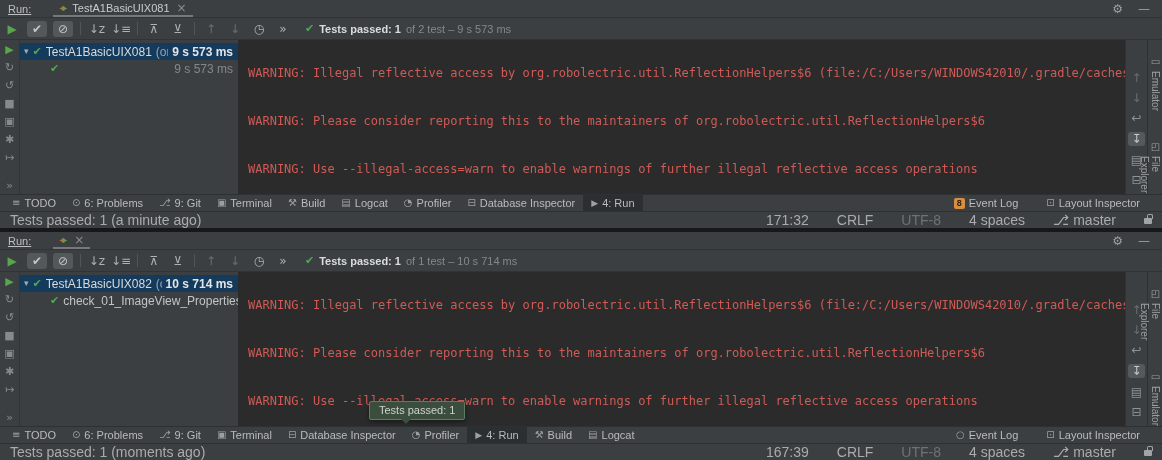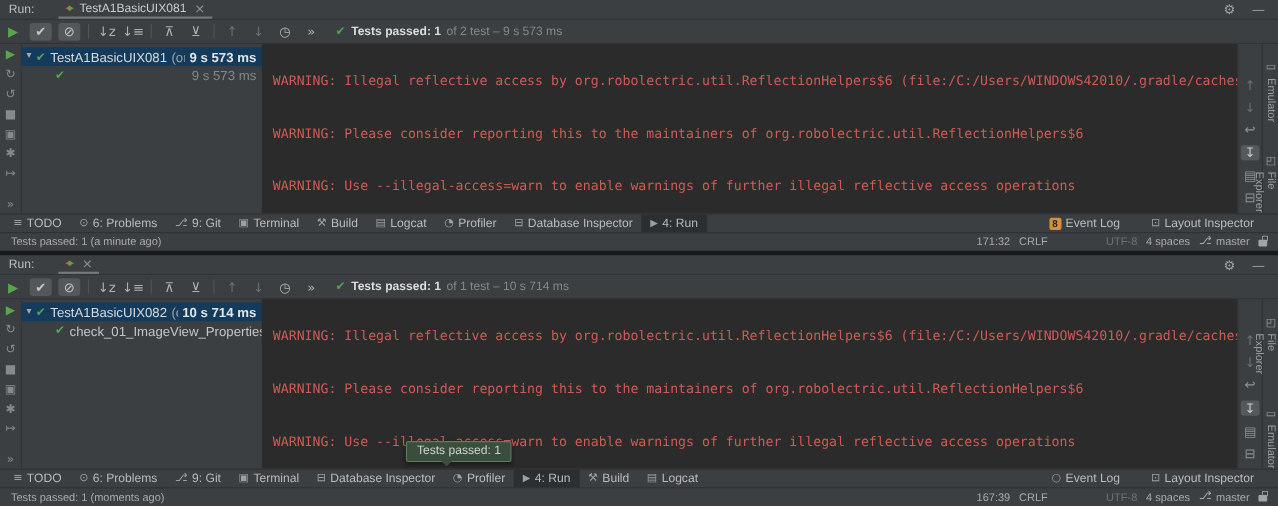--- a/index.html
+++ b/index.html
@@ -6,21 +6,21 @@
   body{
     width:1162px;height:460px;background:#161819;position:relative;
     font-family:"Liberation Sans",sans-serif;overflow:hidden;
     -webkit-font-smoothing:antialiased;
   }
   .panel{width:1162px;height:228px;background:#3c3f41;display:flex;flex-direction:column;overflow:hidden;}
   .panel.second{margin-top:4px;}
 
   
   .hdr{height:17px;flex:0 0 17px;display:flex;align-items:center;font-size:11px;color:#bcbec0;border-bottom:1px solid #313437;}
-  .run-label{padding-left:8px;}
+  .run-label{padding-left:8px;text-decoration:underline;}
   .tab{margin-left:22px;height:17px;display:flex;align-items:center;gap:5px;padding:0 6px;box-sizing:border-box;border-bottom:2px solid #75797d;color:#c9ccce;}
   .cfgicon{display:flex;align-items:center;font-size:10px;line-height:1;}
   .cfgicon .l{color:#d9583b;} .cfgicon .r{color:#5ca04e;margin-left:-2px;}
   .tab .close{color:#8b8e91;font-size:12px;margin-left:2px;}
   .hdr-right{margin-left:auto;display:flex;gap:15px;padding-right:12px;color:#9da0a3;font-size:12px;align-items:center;}
 
   
   .tbar{height:21px;flex:0 0 21px;display:flex;align-items:center;border-bottom:1px solid #313437;font-size:12px;}
   .ic{font-family:"DejaVu Sans",sans-serif;line-height:1;}
   .tbi{width:24px;text-align:center;color:#aeb0b2;font-size:12px;}
@@ -68,23 +68,23 @@
   
   .winbar{height:16px;flex:0 0 16px;display:flex;align-items:center;font-size:11px;color:#b9bbbd;border-top:1px solid #2e3133;padding-left:4px;}
   .wbi{display:flex;align-items:center;gap:4px;padding:0 8px;height:16px;}
   .wbi .ic{font-size:10px;color:#9da0a3;}
   .wbi.active{background:#2c2f31;}
   .wbi .runic{color:#9da0a3;font-size:9px;}
   .winbar-right{margin-left:auto;display:flex;gap:12px;padding-right:14px;align-items:center;}
   .badge{background:#d78e3f;color:#2b2417;border-radius:2px;font-size:9px;font-weight:bold;padding:0 3px;height:11px;line-height:11px;}
 
   
-  .sbar{height:16px;flex:0 0 16px;display:flex;align-items:center;font-size:10px;color:#a9abad;border-top:1px solid #2e3133;padding:0 10px;}
-  .sbar-right{margin-left:auto;display:flex;gap:8px;align-items:center;justify-content:space-between;}
-  .sbar .dimtxt{color:#6f7275;margin-left:45px;}
+  .sbar{height:16px;flex:0 0 16px;display:flex;align-items:center;font-size:14px;color:#a9abad;border-top:1px solid #2e3133;padding:0 10px;}
+  .sbar-right{margin-left:auto;display:flex;gap:28px;align-items:center;justify-content:space-between;}
+  .sbar .dimtxt{color:#6f7275;}
   .branchwrap{display:flex;align-items:center;gap:4px;}
   .lock{position:relative;width:8px;height:6px;background:#a2a5a8;border-radius:1px;display:inline-block;margin-top:2px;}
   .lock::before{content:"";position:absolute;top:-4px;left:3px;width:4px;height:4px;border:1px solid #a2a5a8;border-bottom:none;border-radius:2px 2px 0 0;}
 
   
   .tooltip{position:absolute;left:369px;top:401px;background:#3b4d3d;border:1px solid #5d7d61;color:#ccd3cc;font-size:11px;padding:2px 9px 3px;border-radius:2px;z-index:9;box-shadow:0 2px 4px rgba(0,0,0,.4);}
   .tooltip::after{content:"";position:absolute;left:31px;bottom:-5px;border:5px solid transparent;border-top:5px solid #3b4d3d;border-bottom:none;}
 </style>
 </head>
 <body>

